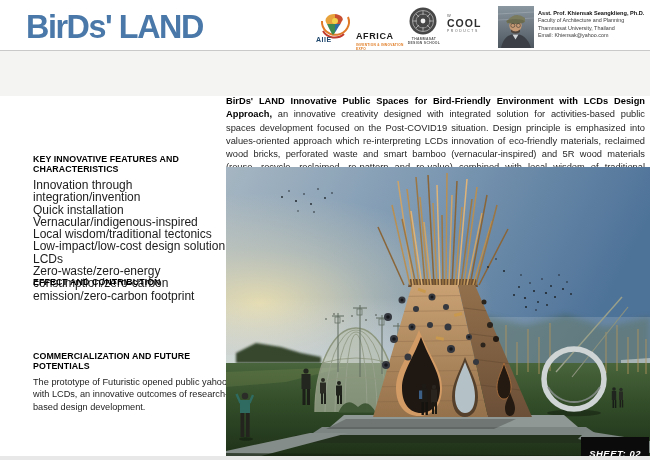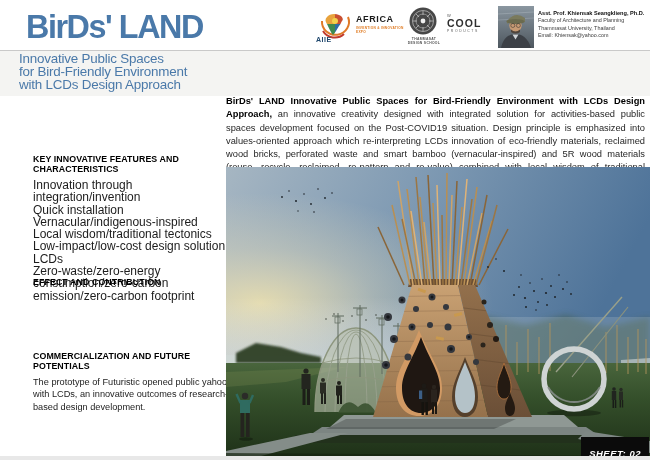--- a/index.html
+++ b/index.html
@@ -10,21 +10,21 @@
   
   .title{left:26px;top:7px;font-size:34px;font-weight:700;color:#4a79a9;
          letter-spacing:-1.5px;transform:scaleX(.95);transform-origin:left top;white-space:nowrap;}
   .divider{left:0;top:50px;width:650px;height:1px;background:#c9c9c9;}
   .subtitle-band{left:0;top:51px;width:650px;height:45px;background:#f4f4f2;}
   .subtitle{left:19px;top:52px;color:#4a79a9;font-size:13.4px;line-height:13.4px;
             letter-spacing:-.2px;}
   .subtitle div{margin:0 0 -0.5px 0;}
 
   
-  .africa-word{left:356px;top:15px;width:52px;}
+  .africa-word{left:356px;top:32px;width:52px;}
   .africa-word .nm{font-size:9px;font-weight:700;color:#1b1b1b;letter-spacing:.6px;line-height:9px;}
   .africa-word .tg{font-size:3.2px;color:#e07a20;font-weight:700;letter-spacing:.3px;margin-top:1.5px;}
   .tham-cap{left:406px;top:37px;width:36px;text-align:center;font-size:3.4px;color:#555;
             line-height:4px;font-weight:700;letter-spacing:.3px;}
   .cool{left:447px;top:13px;width:40px;text-align:left;color:#2e2e2e;}
   .cool .t{font-size:4px;letter-spacing:1px;color:#5a5a5a;}
   .cool .n{font-size:10.5px;font-weight:600;letter-spacing:1px;line-height:10px;}
   .cool .s{font-size:3.4px;letter-spacing:1.6px;color:#5a5a5a;margin-top:1px;}
   .author{left:538px;top:10px;width:110px;}
   .author .nm{font-size:5.6px;font-weight:700;color:#0d0d0d;line-height:7.4px;}
@@ -126,25 +126,20 @@
 
   <div class="abs author">
     <div class="nm">Asst. Prof. Khiensak Seangklieng, Ph.D.</div>
     <div class="ln">Faculty of Architecture and Planning</div>
     <div class="ln">Thammasat University, Thailand</div>
     <div class="ln">Email: Khiensak@yahoo.com</div>
   </div>
 
   <div class="abs divider"></div>
   <div class="abs subtitle-band"></div>
-  <div class="abs subtitle">
-    <div>Innovative Public Spaces</div>
-    <div>for Bird-Friendly Environment</div>
-    <div>with LCDs Design Approach</div>
-  </div>
 
   <div class="abs intro">
     <b>BirDs' LAND Innovative Public Spaces for Bird-Friendly Environment with LCDs Design Approach,</b><span> an innovative creativity designed with integrated solution for activities-based public spaces development focused on the Post-COVID19 situation. Design principle is emphasized into values-oriented approach which re-interpreting LCDs innovation of eco-friendly materials, reclaimed wood bricks, perforated waste and smart bamboo (vernacular-inspired) and 5R wood materials (reuse, recycle, reclaimed, re-pattern and re-value) combined with local wisdom of traditional tectonics.</span>
   </div>
 
   <div class="abs sec" style="top:154px">
     <h3>KEY INNOVATIVE FEATURES AND CHARACTERISTICS</h3>
     <div class="item">Innovation through integration/invention</div>
     <div class="item">Quick installation</div>
     <div class="item">Vernacular/indigenous-inspired</div>

